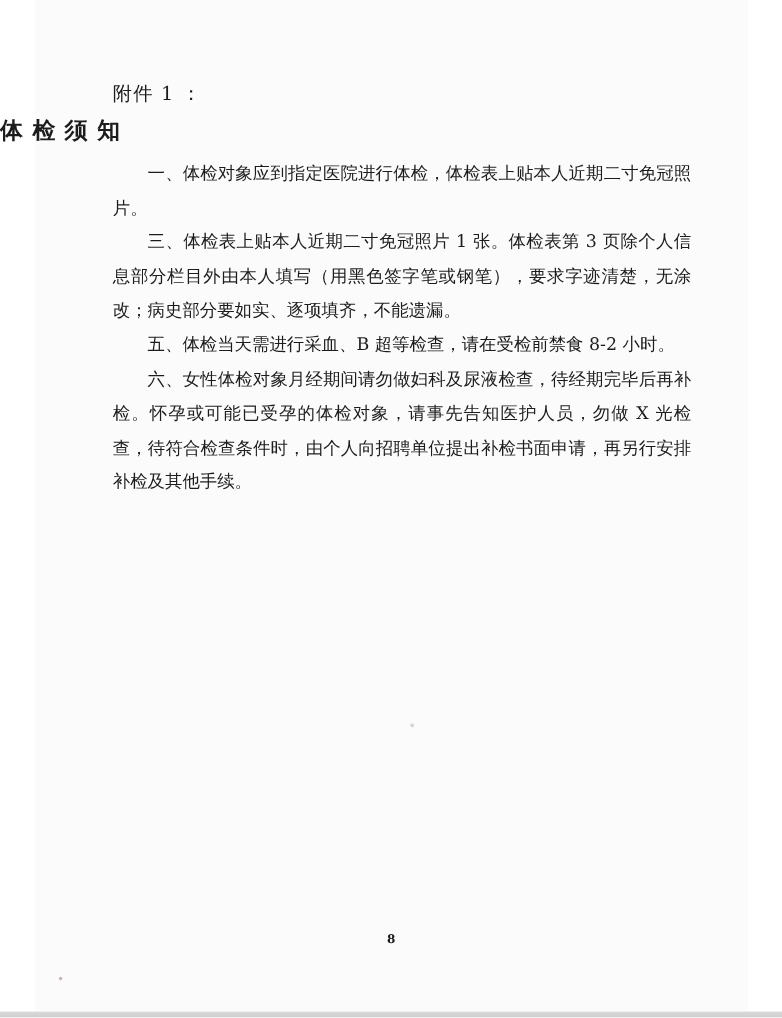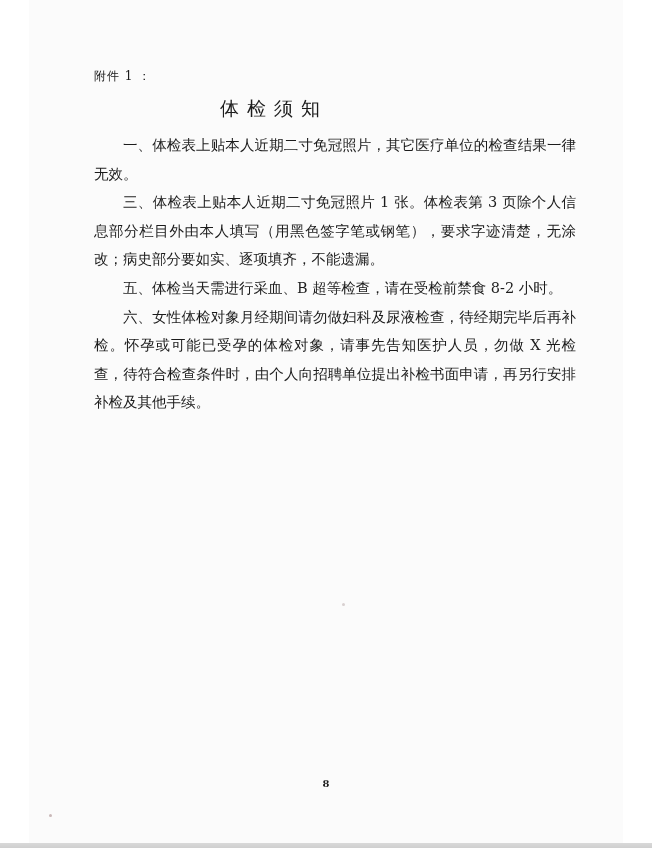--- a/index.html
+++ b/index.html
@@ -28,31 +28,30 @@
       left: 0;
       top: 843px;
       width: 652px;
       height: 5px;
       background: linear-gradient(#d9d9d9, #cfcfcf);
     }
     .attachment {
       position: absolute;
       left: 94px;
       top: 68px;
-      font-size: 12px;
+      font-size: 16px;
       letter-spacing: 1px;
     }
     .title {
       position: absolute;
       left: 0;
       width: 548px;
       top: 96px;
-      text-align: center;
       font-size: 19px;
-      font-weight: normal;
+      font-weight: bold;
       letter-spacing: 8px;
       font-family: "DejaVu Sans", "Liberation Sans", sans-serif;
     }
     .body-text {
       position: absolute;
       left: 94px;
       top: 131px;
       width: 482px;
       font-size: 14.5px;
       line-height: 28.6px;
@@ -82,21 +81,21 @@
 </head>
 <body>
 
 <div class="page"></div>
 
 <div class="attachment">附件 1 ：</div>
 
 <div class="title">体检须知</div>
 
 <div class="body-text">
-  <p class="para">一、体检表上贴本人近期二寸免冠照片，其它医疗单位的检查结果一律无效。</p>
+  <p class="para">一、体检对象应到指定医院进行体检，体检表上贴本人近期二寸免冠照片。</p>
   <p class="para">三、体检表上贴本人近期二寸免冠照片 1 张。体检表第 3 页除个人信息部分栏目外由本人填写（用黑色签字笔或钢笔），要求字迹清楚，无涂改；病史部分要如实、逐项填齐，不能遗漏。</p>
   <p class="para">五、体检当天需进行采血、B 超等检查，请在受检前禁食 8-2 小时。</p>
   <p class="para">六、女性体检对象月经期间请勿做妇科及尿液检查，待经期完毕后再补检。怀孕或可能已受孕的体检对象，请事先告知医护人员，勿做 X 光检查，待符合检查条件时，由个人向招聘单位提出补检书面申请，再另行安排补检及其他手续。</p>
 </div>
 
 <div class="speck" style="left:342px; top:603px; background:#d8d0d0;"></div>
 <div class="speck" style="left:49px; top:814px;"></div>
 
 <div class="page-number">8</div>
 

